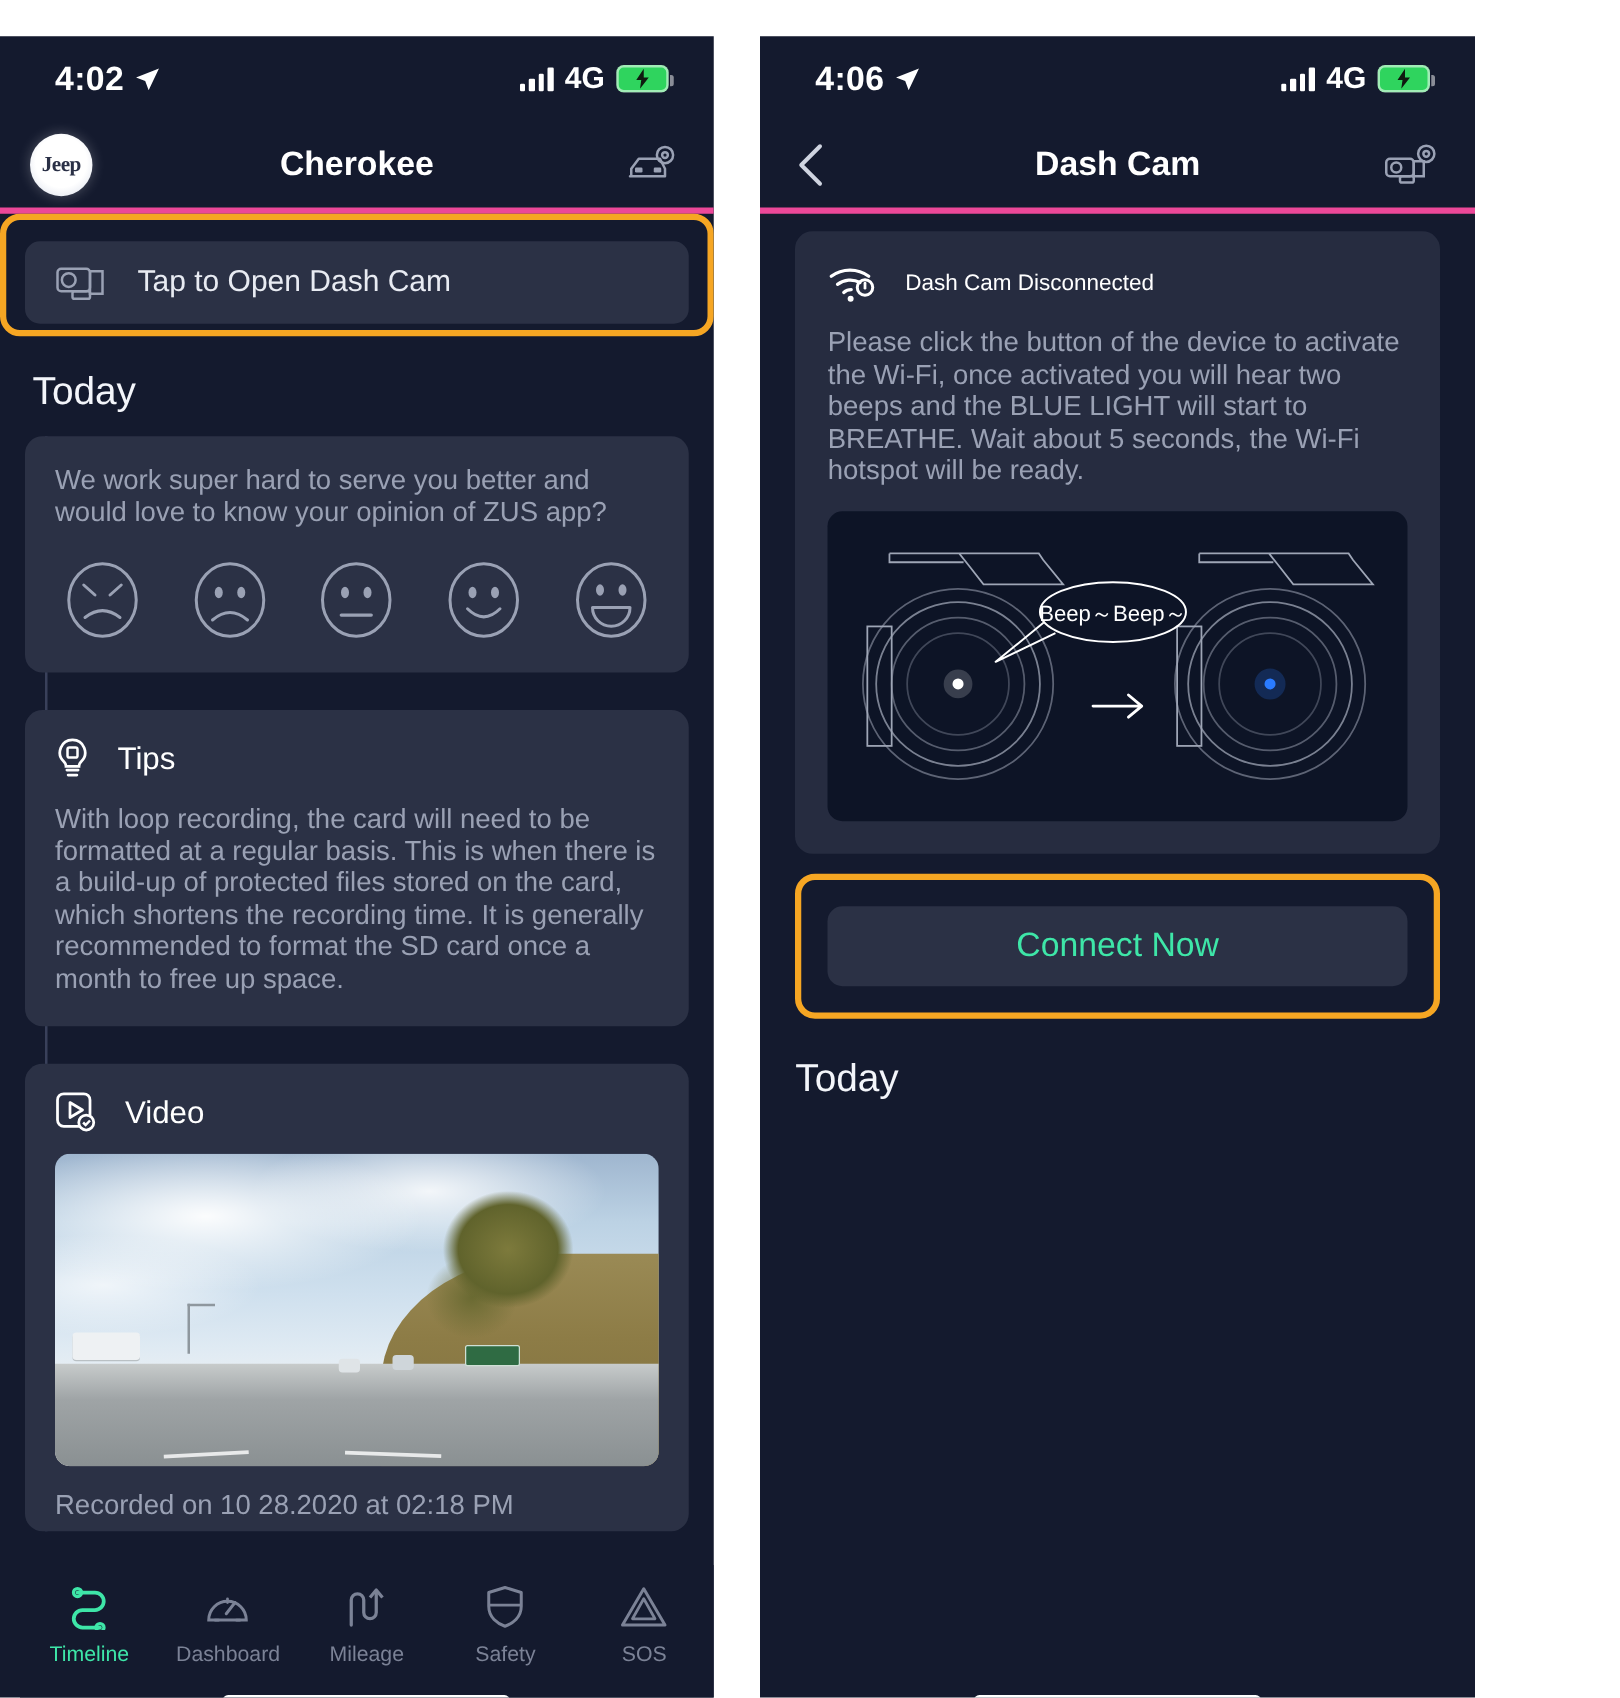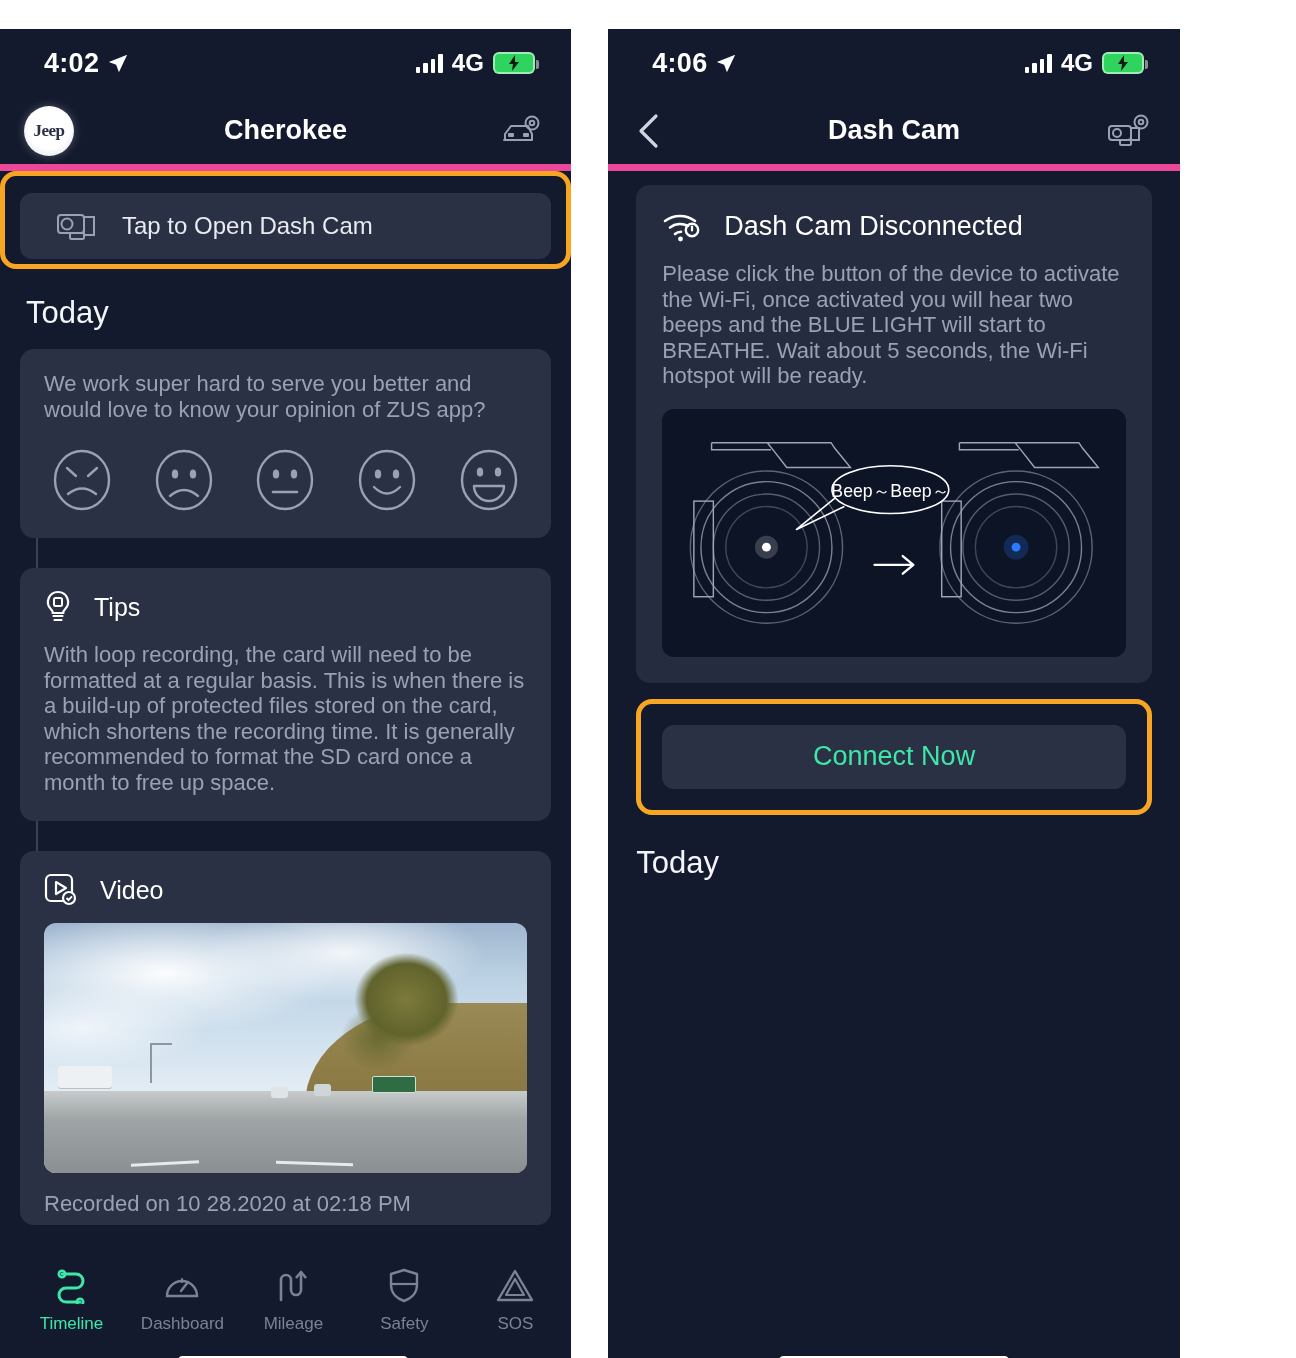--- a/index.html
+++ b/index.html
@@ -45,21 +45,21 @@
   .battery::after {
     content:""; position:absolute; right:-6px; top:6px;
     width:3px; height:9px; background: rgba(255,255,255,.5); border-radius:0 2px 2px 0;
   }
   .bolt { width:12px; height:16px; }
 
   
   .navbar {
     height: 74px; display:flex; align-items:center; position: relative;
     padding: 0 28px 0 24px;
-    border-bottom: 7px solid #ec4899;
+    border-bottom: 5px solid #ec4899;
   }
   .nav-title {
     position:absolute; left:0; right:0; text-align:center;
     color:#fff; font-size:27px; font-weight:700; pointer-events:none;
   }
   .jeep-logo {
     width: 50px; height: 50px; border-radius: 50%;
     background: radial-gradient(circle at 50% 45%, #ffffff 55%, #e9ecf3 78%, #c9cfdd 100%);
     display:flex; align-items:center; justify-content:center;
     font-size: 17px; font-weight: 700; color:#2a3046;
@@ -76,21 +76,21 @@
 
   .hl {
     border: 5px solid #f6a623; border-radius: 16px;
   }
 
   
   .tapbar-wrap { padding: 12px 10px 0 10px; }
   .tapbar {
     background:#2b3145; border-radius: 12px;
     height: 66px; display:flex; align-items:center; gap:20px;
-    padding: 0 36px; margin: 5px;
+    padding: 0 24px; margin: 5px;
   }
   .tapbar-label { color:#e8ebf2; font-size:24px; }
 
   .today-left { padding: 26px 0 18px 26px; }
 
   
   .cards { position: relative; padding: 0 20px 0 20px; }
   .timeline-line {
     position:absolute; left: 36px; top: 0; bottom: 0; width: 2px;
     background: #39405a;
@@ -170,21 +170,21 @@
   .tab.active .tab-label { color:#3ee6a8; }
   .home-ind {
     position:absolute; left:50%; transform:translateX(-50%); bottom: 22px;
     width: 230px; height: 9px; border-radius: 6px; background:#ffffff;
   }
 
   
   .r-body { padding: 14px 28px 0 28px; }
   .panel { background:#262c40; border-radius: 14px; padding: 24px 26px 26px 26px; }
   .panel-head { display:flex; align-items:center; gap: 22px; }
-  .panel-title { color:#ffffff; font-size:27px; font-weight:400; }
+  .panel-title { color:#ffffff; font-size:18px; font-weight:400; }
   .panel-text { color:#9aa1b4; font-size:22px; line-height:1.16; padding-top: 18px; }
 
   .diagram {
     margin-top: 20px; height: 248px; border-radius: 12px;
     background:#0d1426; position:relative; overflow:hidden;
   }
 
   .connect-wrap { margin: 16px 0 0 0; padding: 16px; }
   .connect-btn {
     background:#2b3145; border-radius: 12px; height: 64px;

